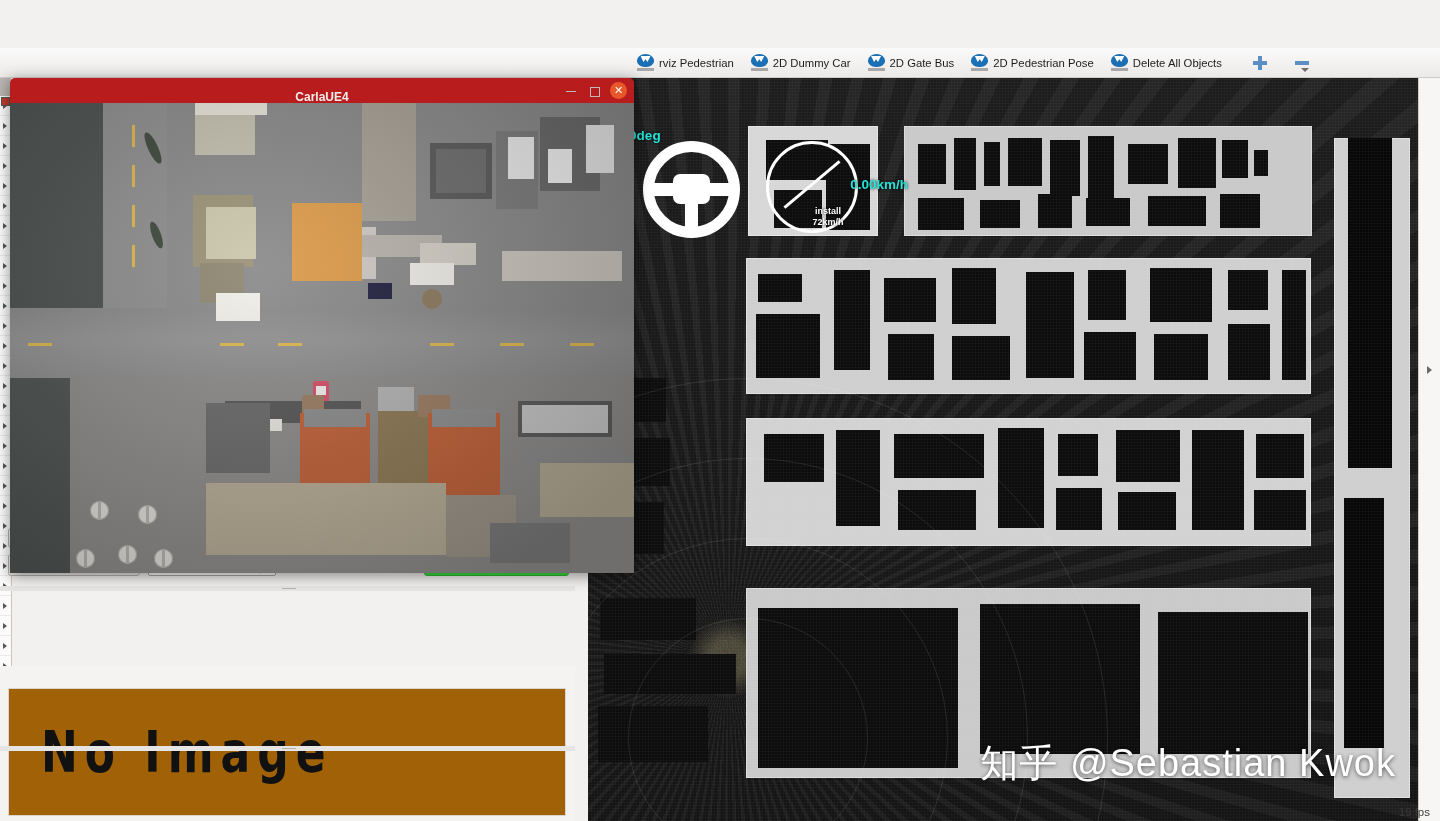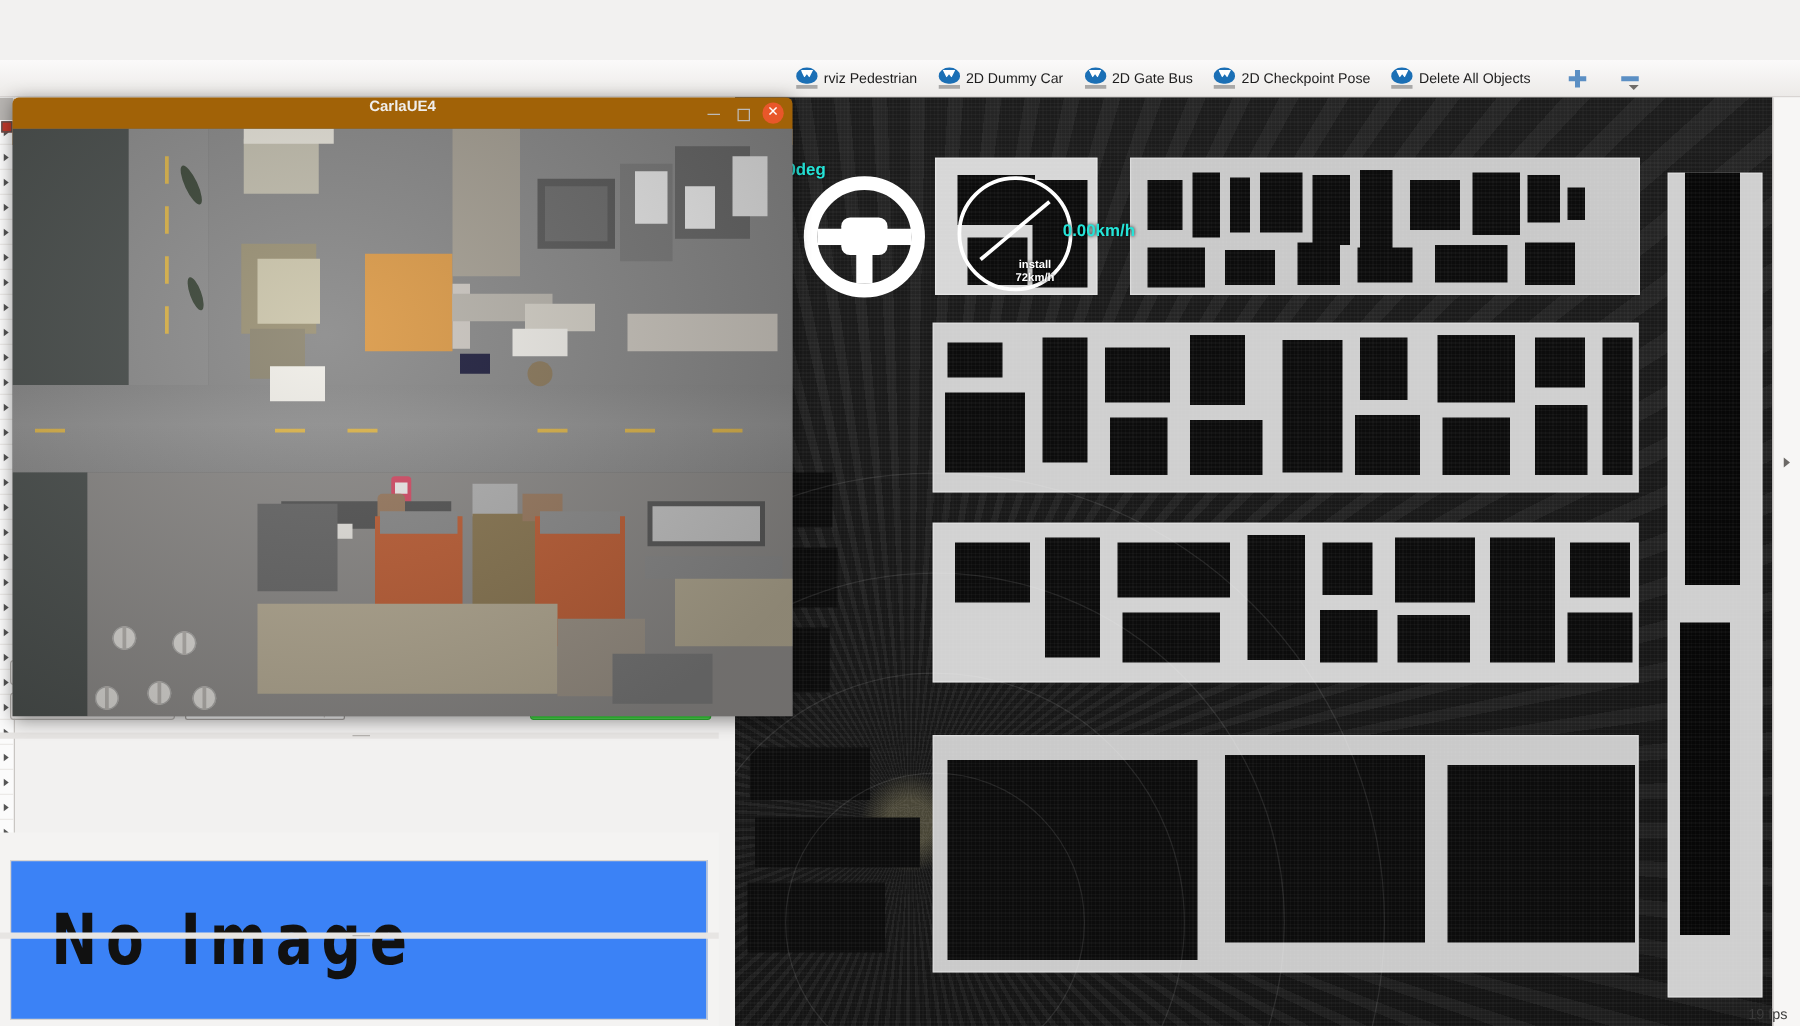--- a/index.html
+++ b/index.html
@@ -267,21 +267,21 @@
     border: 1px solid #6b6865; position: relative;
   }
   .picon::after {
     content:""; position:absolute; left:1px; top:1px; right:1px; bottom:4px; background:#5b7fb0;
   }
 
   
   #recog-panel { left: 0; top: 588px; width: 575px; height: 158px; }
   .recog-body {
     position: absolute; left: 8px; top: 22px; width: 558px; height: 128px;
-    background: #3b82f6; border: 1px solid #d7d4d1;
+    background: #a16207; border: 1px solid #d7d4d1;
     display: flex; align-items: center; justify-content: flex-start;
     padding-left: 32px;
   }
   .noimg {
     font-family: "DejaVu Sans", sans-serif;
     font-size: 44px; font-weight: bold; color: #111; letter-spacing: 7px;
     transform: scaleY(1.28); transform-origin: center;
   }
   .panel-sep {
     position: absolute; left: 0; width: 575px; height: 5px;
@@ -292,22 +292,22 @@
     width: 14px; height: 1px; background: #b5b2af;
   }
 
   
   .carla-win {
     position: absolute; left: 10px; top: 44px; width: 624px; height: 495px;
     box-shadow: 0 3px 14px rgba(0,0,0,.45);
   }
   .carla-tb {
     position: absolute; left: 0; top: 0; width: 624px; height: 38px;
-    background: #a16207; border-radius: 5px 5px 0 0;
-    display: flex; align-items: flex-start; justify-content: center;
+    background: #b91c1c; border-radius: 5px 5px 0 0;
+    display: flex; align-items: center; justify-content: center;
   }
   .carla-tb .t { color: #f0eeec; font-size: 12px; font-weight: bold; }
   .carla-tb .ctrls {
     position: absolute; right: 7px; top: 0; height: 25px;
     display: flex; align-items: center; gap: 9px;
   }
   .cmin, .cmax { width: 14px; height: 14px; position: relative; }
   .cmin::after { content:""; position:absolute; left:2px; top:7px; width:10px; height:1.5px; background:#bdbab7; }
   .cmax::after { content:""; position:absolute; left:3px; top:3px; width:8px; height:8px; border:1.5px solid #bdbab7; }
   .cclose {
@@ -388,21 +388,21 @@
           <span class="word"></span>
         </span>
       <span>2D Gate Bus</span>
     </div>
     <div class="tool">
       <span class="aw-icon">
           <span class="disc"></span>
           <span class="notch"></span>
           <span class="word"></span>
         </span>
-      <span>2D Checkpoint Pose</span>
+      <span>2D Pedestrian Pose</span>
     </div>
     <div class="tool">
       <span class="aw-icon">
           <span class="disc"></span>
           <span class="notch"></span>
           <span class="word"></span>
         </span>
       <span>Delete All Objects</span>
     </div>
     <div style="width:14px"></div>
@@ -536,20 +536,21 @@
       <div class="hud-steer-val">-0.0deg</div>
 
       <div class="hud-speed">
         <div class="circ"></div>
         <div class="slash"></div>
       </div>
       <div class="hud-speed-val" style="left:160px; top:99px;text-align:right;">0.00km/h</div>
       <div class="hud-limit" style="left:204px; top:128px;">install</div>
       <div class="hud-limit" style="left:204px; top:139px;">72km/h</div>
 
+      <div class="watermark">知乎 @Sebastian Kwok</div>
     </div>
 
     <div class="right-strip">
       <div class="caret"></div>
     </div>
     <div class="fps">19 fps</div>
 
     <div class="autoware-ctl">
       <div class="btn-row-top">
         <div class="qbtn">Gate Mode</div>

